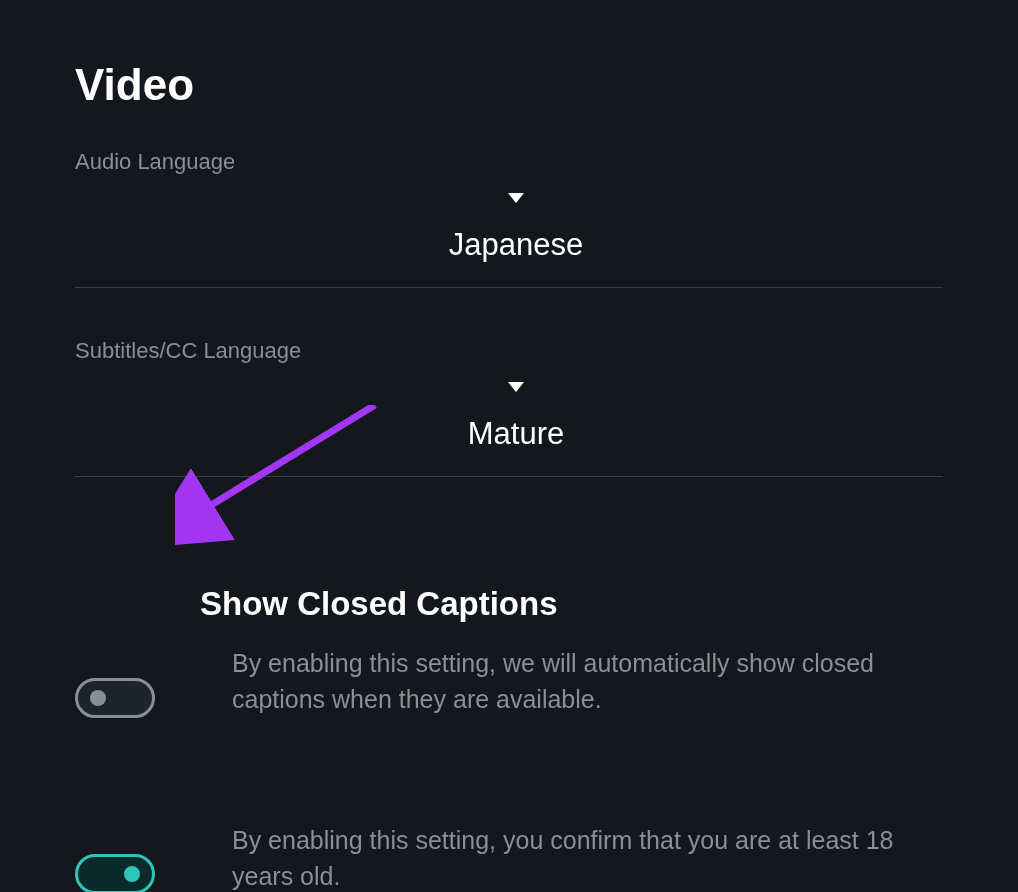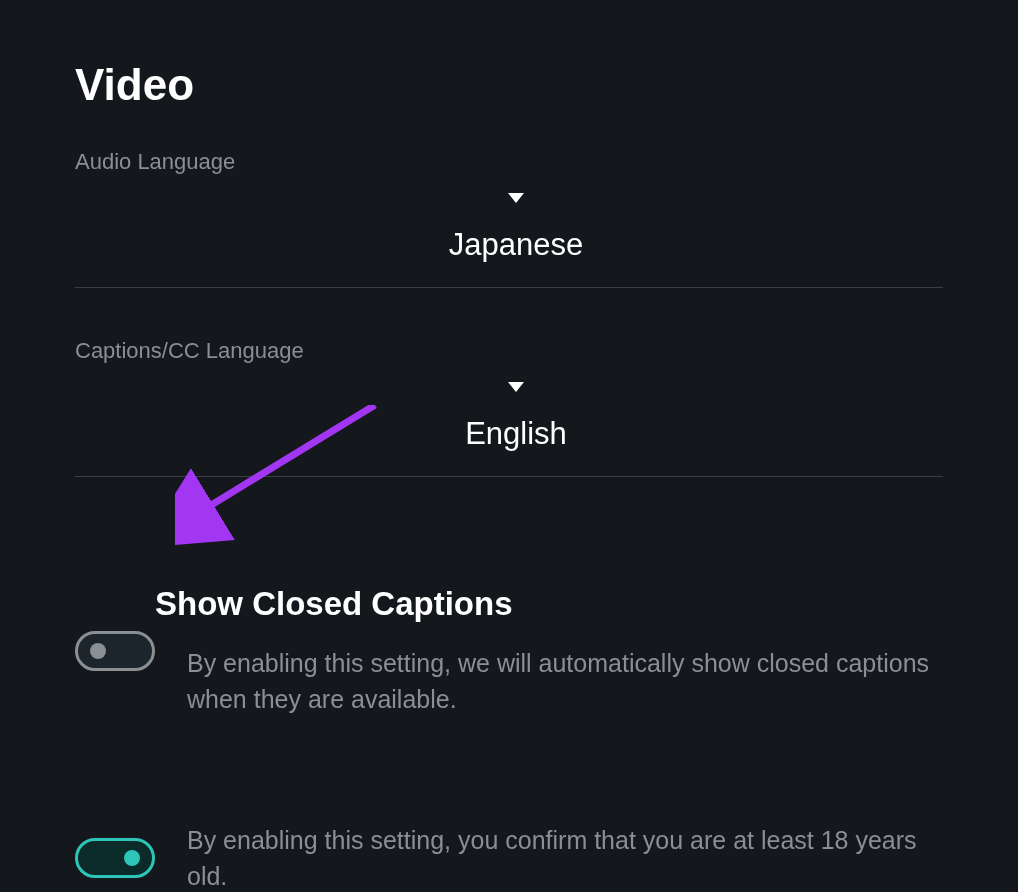--- a/index.html
+++ b/index.html
@@ -47,21 +47,22 @@
       border-right: 8px solid transparent;
       border-top: 10px solid #ffffff;
     }
     .dropdown-value {
       font-size: 31px;
       font-weight: 400;
       color: #ffffff;
     }
     .toggle-row {
       display: flex;
-      align-items: center;
+      align-items: flex-end;
+      gap: 45px;
       margin-bottom: 50px;
     }
     .toggle {
       width: 80px;
       height: 40px;
       border-radius: 20px;
       position: relative;
       cursor: pointer;
       flex-shrink: 0;
       box-sizing: border-box;
@@ -126,24 +127,24 @@
 
 <div class="field-group">
   <div class="field-label">Audio Language</div>
   <div class="dropdown">
     <span class="dropdown-caret"></span>
     <span class="dropdown-value">Japanese</span>
   </div>
 </div>
 
 <div class="field-group">
-  <div class="field-label">Captions/CC Language</div>
+  <div class="field-label">Subtitles/CC Language</div>
   <div class="dropdown">
     <span class="dropdown-caret"></span>
-    <span class="dropdown-value">English</span>
+    <span class="dropdown-value">Mature</span>
   </div>
 </div>
 
 <div class="sep-high"></div>
 
 <div class="toggle-row">
   <div class="toggle off">
     <div class="toggle-knob"></div>
   </div>
   <div class="toggle-content">

